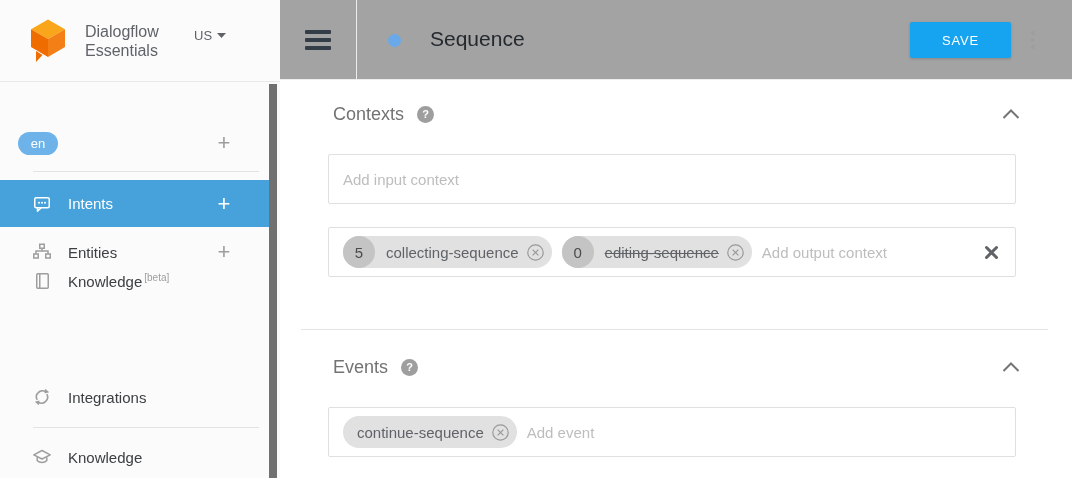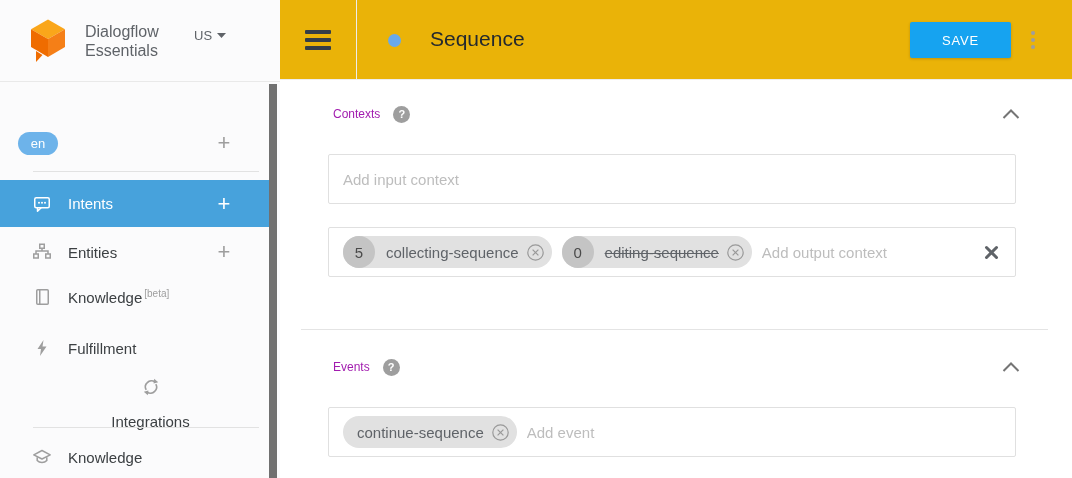--- a/index.html
+++ b/index.html
@@ -36,47 +36,47 @@
   .divider-training { top:427px; }
 
   .nav-item { position:absolute; left:0; width:269px; height:40px; display:flex; align-items:center; padding-left:32px; gap:16px; cursor:pointer; }
   .nav-item .nav-label { font-size:15px; color:#3c4043; }
   .nav-item .nav-plus { position:absolute; left:212px; width:24px; height:24px; font-size:22px; font-weight:300; color:#9e9e9e;
                         display:flex; align-items:center; justify-content:center; }
   .nav-intents { top:180px; height:47px; background:#47a2dc; }
   .nav-intents .nav-label { color:#fff; }
   .nav-intents .nav-plus { color:#fff; font-weight:400; }
   .nav-entities     { top:232px; }
-  .nav-knowledge    { top:277px;gap:16px; }
+  .nav-knowledge    { top:261px;gap:16px; }
   .nav-fulfillment  { top:328px; }
-  .nav-integrations { top:377px;flex-direction:column; }
+  .nav-integrations { top:377px; }
   .nav-training     { top:437px; }
   .beta-sup { font-size:10px; color:#9e9e9e; vertical-align:super; margin-left:2px; }
   .nav-icon { width:20px; height:20px; display:flex; align-items:center; justify-content:center; flex:0 0 auto; }
 
   
-  .main-header { position:absolute; left:280px; top:0; width:792px; height:80px; background:#eab308; border-bottom:1px solid #ededed; }
+  .main-header { position:absolute; left:280px; top:0; width:792px; height:80px; background:#a3a3a3; border-bottom:1px solid #ededed; }
   .hamburger-zone { position:absolute; left:0; top:0; width:77px; height:79px; border-right:1px solid #ededed;
                     display:flex; flex-direction:column; align-items:center; justify-content:center; gap:4px; cursor:pointer; }
   .hamburger-bar { width:26px; height:4px; background:#333d47; border-radius:1px; }
   .title-dot { position:absolute; left:108px; top:34px; width:13px; height:13px; border-radius:50%; background:#69a9e9; }
   .page-title { position:absolute; left:150px; top:27px; font-size:21px; color:#24292e; }
   .save-btn { position:absolute; left:630px; top:22px; width:101px; height:36px; background:#16a3f0; color:#fff; border:none;
               border-radius:2px; font-size:13px; letter-spacing:0.8px; font-family:inherit; cursor:pointer;
               box-shadow:0 1px 3px rgba(0,0,0,0.18); }
   .kebab { position:absolute; left:745px; top:26px; width:16px; height:28px; display:flex; flex-direction:column;
            align-items:center; justify-content:center; gap:3px; cursor:pointer; }
   .kebab i { width:4px; height:4px; border-radius:50%; background:#9e9e9e; }
 
   
   .main-content { position:absolute; left:280px; top:80px; width:792px; height:398px; background:#fff; }
   .section-head { position:absolute; left:53px; right:52px; height:28px; display:flex; align-items:center; }
   .head-contexts { top:20px; }
   .head-events   { top:273px; }
-  .section-title { font-size:12px; color:#a21caf; margin-right:13px; }
+  .section-title { font-size:18px; color:#737373; margin-right:13px; }
   .help-icon { width:17px; height:17px; border-radius:50%; background:#9e9e9e; color:#fff; font-size:11px; font-weight:bold;
                display:flex; align-items:center; justify-content:center; cursor:pointer; }
   .collapse-btn { margin-left:auto; display:flex; cursor:pointer; }
 
   .field { position:absolute; left:48px; width:688px; height:50px; border:1px solid #e0e0e0; border-radius:2px;
            display:flex; align-items:center; padding:8px 14px; gap:10px; background:#fff; }
   .field-input-context  { top:74px; }
   .field-output-context { top:147px; }
   .field-event          { top:327px; }
   .field input { flex:1; min-width:40px; border:none; outline:none; background:transparent; font-size:15px;
@@ -158,28 +158,20 @@
   <div class="nav-item nav-knowledge">
     <span class="nav-icon">
       <svg width="20" height="20" viewBox="0 0 20 20" fill="none" stroke="#9e9e9e" stroke-width="1.5">
         <rect x="4.75" y="2.75" width="11.5" height="14.5" rx="1"></rect>
         <path d="M7.75 2.75 V17.25"></path>
       </svg>
     </span>
     <span class="nav-label"><span>Knowledge</span><sup class="beta-sup">[beta]</sup></span>
   </div>
 
-  <div class="nav-item nav-fulfillment">
-    <span class="nav-icon">
-      <svg width="20" height="20" viewBox="0 0 20 20">
-        <path d="M11.5 2 L5.5 11 H9 L8 18 L14.5 8.5 H10.5 Z" fill="#9e9e9e"></path>
-      </svg>
-    </span>
-    <span class="nav-label">Fulfillment</span>
-  </div>
 
   <div class="nav-item nav-integrations">
     <span class="nav-icon">
       <svg width="20" height="20" viewBox="0 0 20 20">
         <path d="M5.2 12.8 A5.8 5.8 0 0 1 6.3 5.6 A5.8 5.8 0 0 1 14 5" fill="none" stroke="#9e9e9e" stroke-width="1.6"></path>
         <polygon points="13.2,1.8 17.2,5.2 12.6,6.6" fill="#9e9e9e"></polygon>
         <path d="M14.8 7.2 A5.8 5.8 0 0 1 13.7 14.4 A5.8 5.8 0 0 1 6 15" fill="none" stroke="#9e9e9e" stroke-width="1.6"></path>
         <polygon points="6.8,18.2 2.8,14.8 7.4,13.4" fill="#9e9e9e"></polygon>
       </svg>
     </span>

